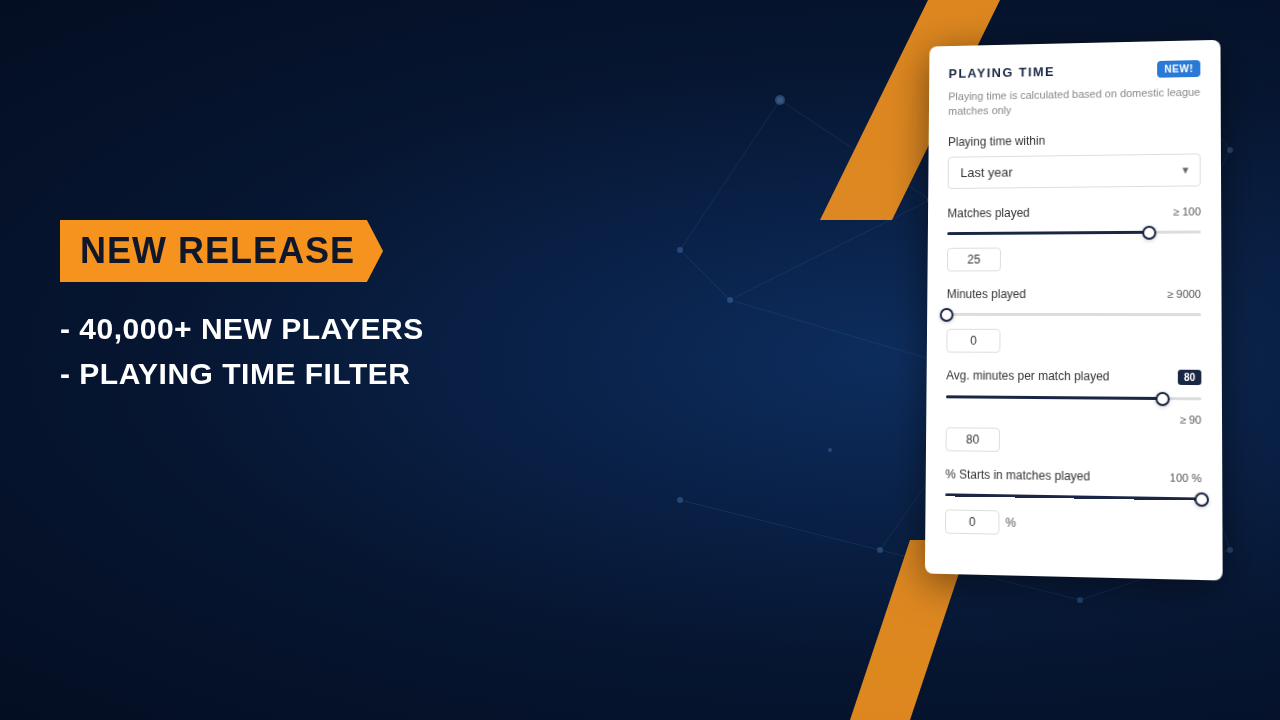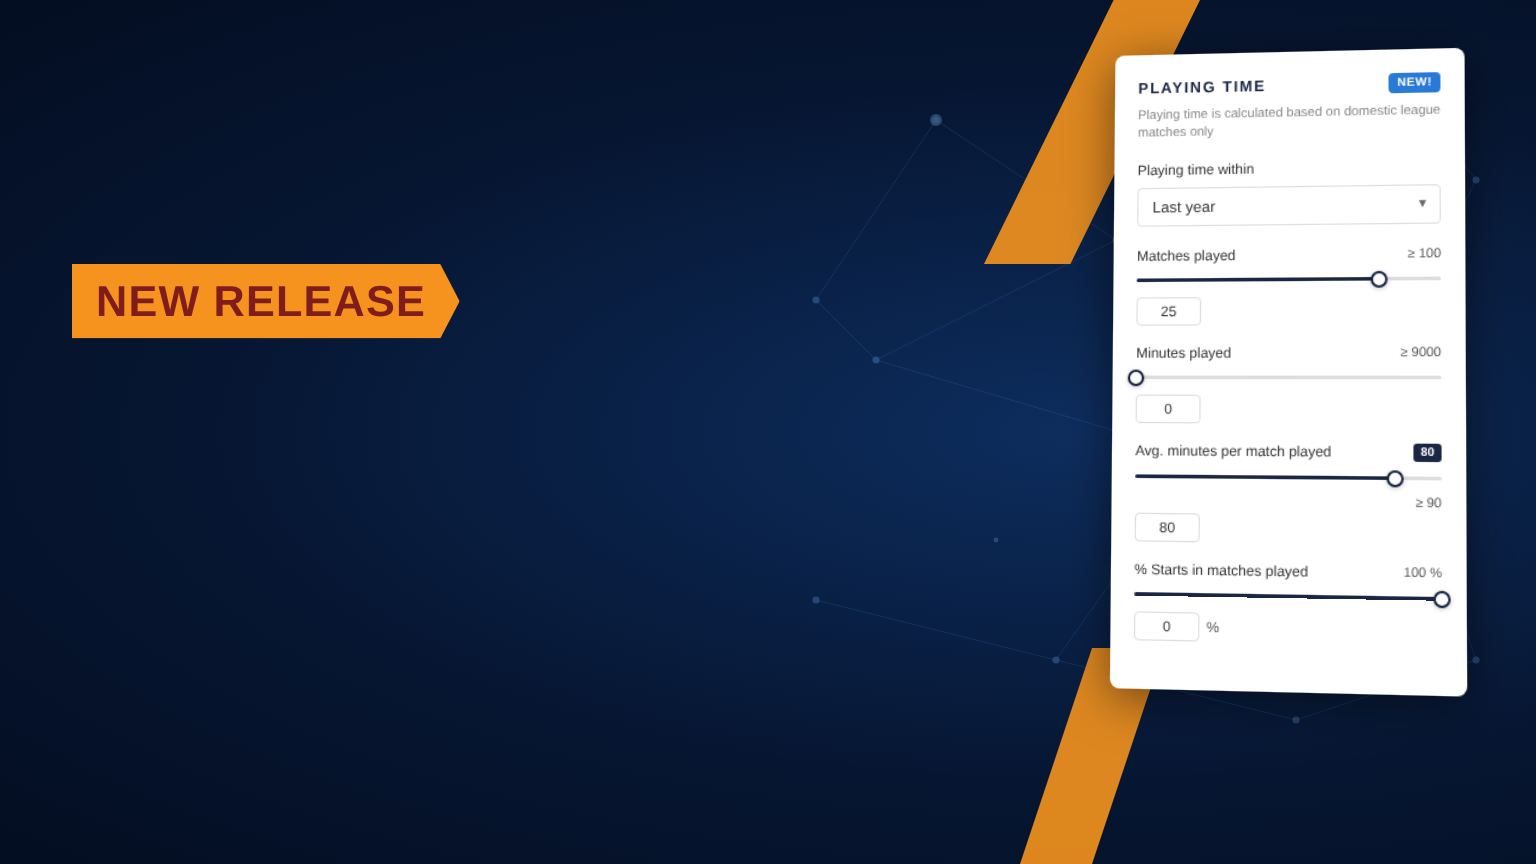--- a/index.html
+++ b/index.html
@@ -69,21 +69,21 @@
 
     .orange-banner {
       background: #f5931e;
       display: inline-block;
       padding: 10px 28px 10px 20px;
       clip-path: polygon(0% 0%, 95% 0%, 100% 50%, 95% 100%, 0% 100%);
       margin-bottom: 24px;
     }
 
     .banner-title {
-      color: #7f1d1d;
+      color: #0f172a;
       font-size: 36px;
       font-weight: 900;
       text-transform: uppercase;
       letter-spacing: 1px;
       white-space: nowrap;
     }
 
     .feature-list {
       color: white;
       font-size: 30px;
@@ -321,20 +321,24 @@
 </svg>
 
 <div class="shape-top-right"></div>
 
 <div class="shape-bottom-right"></div>
 
 <div class="left-content">
   <div class="orange-banner">
     <span class="banner-title">NEW RELEASE</span>
   </div>
+  <div class="feature-list">
+    <div>- 40,000+ NEW PLAYERS</div>
+    <div>- PLAYING TIME FILTER</div>
+  </div>
 </div>
 
 <div class="card-panel">
 
   <div class="card-header">
     <span class="card-title">PLAYING TIME</span>
     <span class="new-badge">NEW!</span>
   </div>
 
   <p class="card-subtitle">Playing time is calculated based on domestic league matches only</p>

